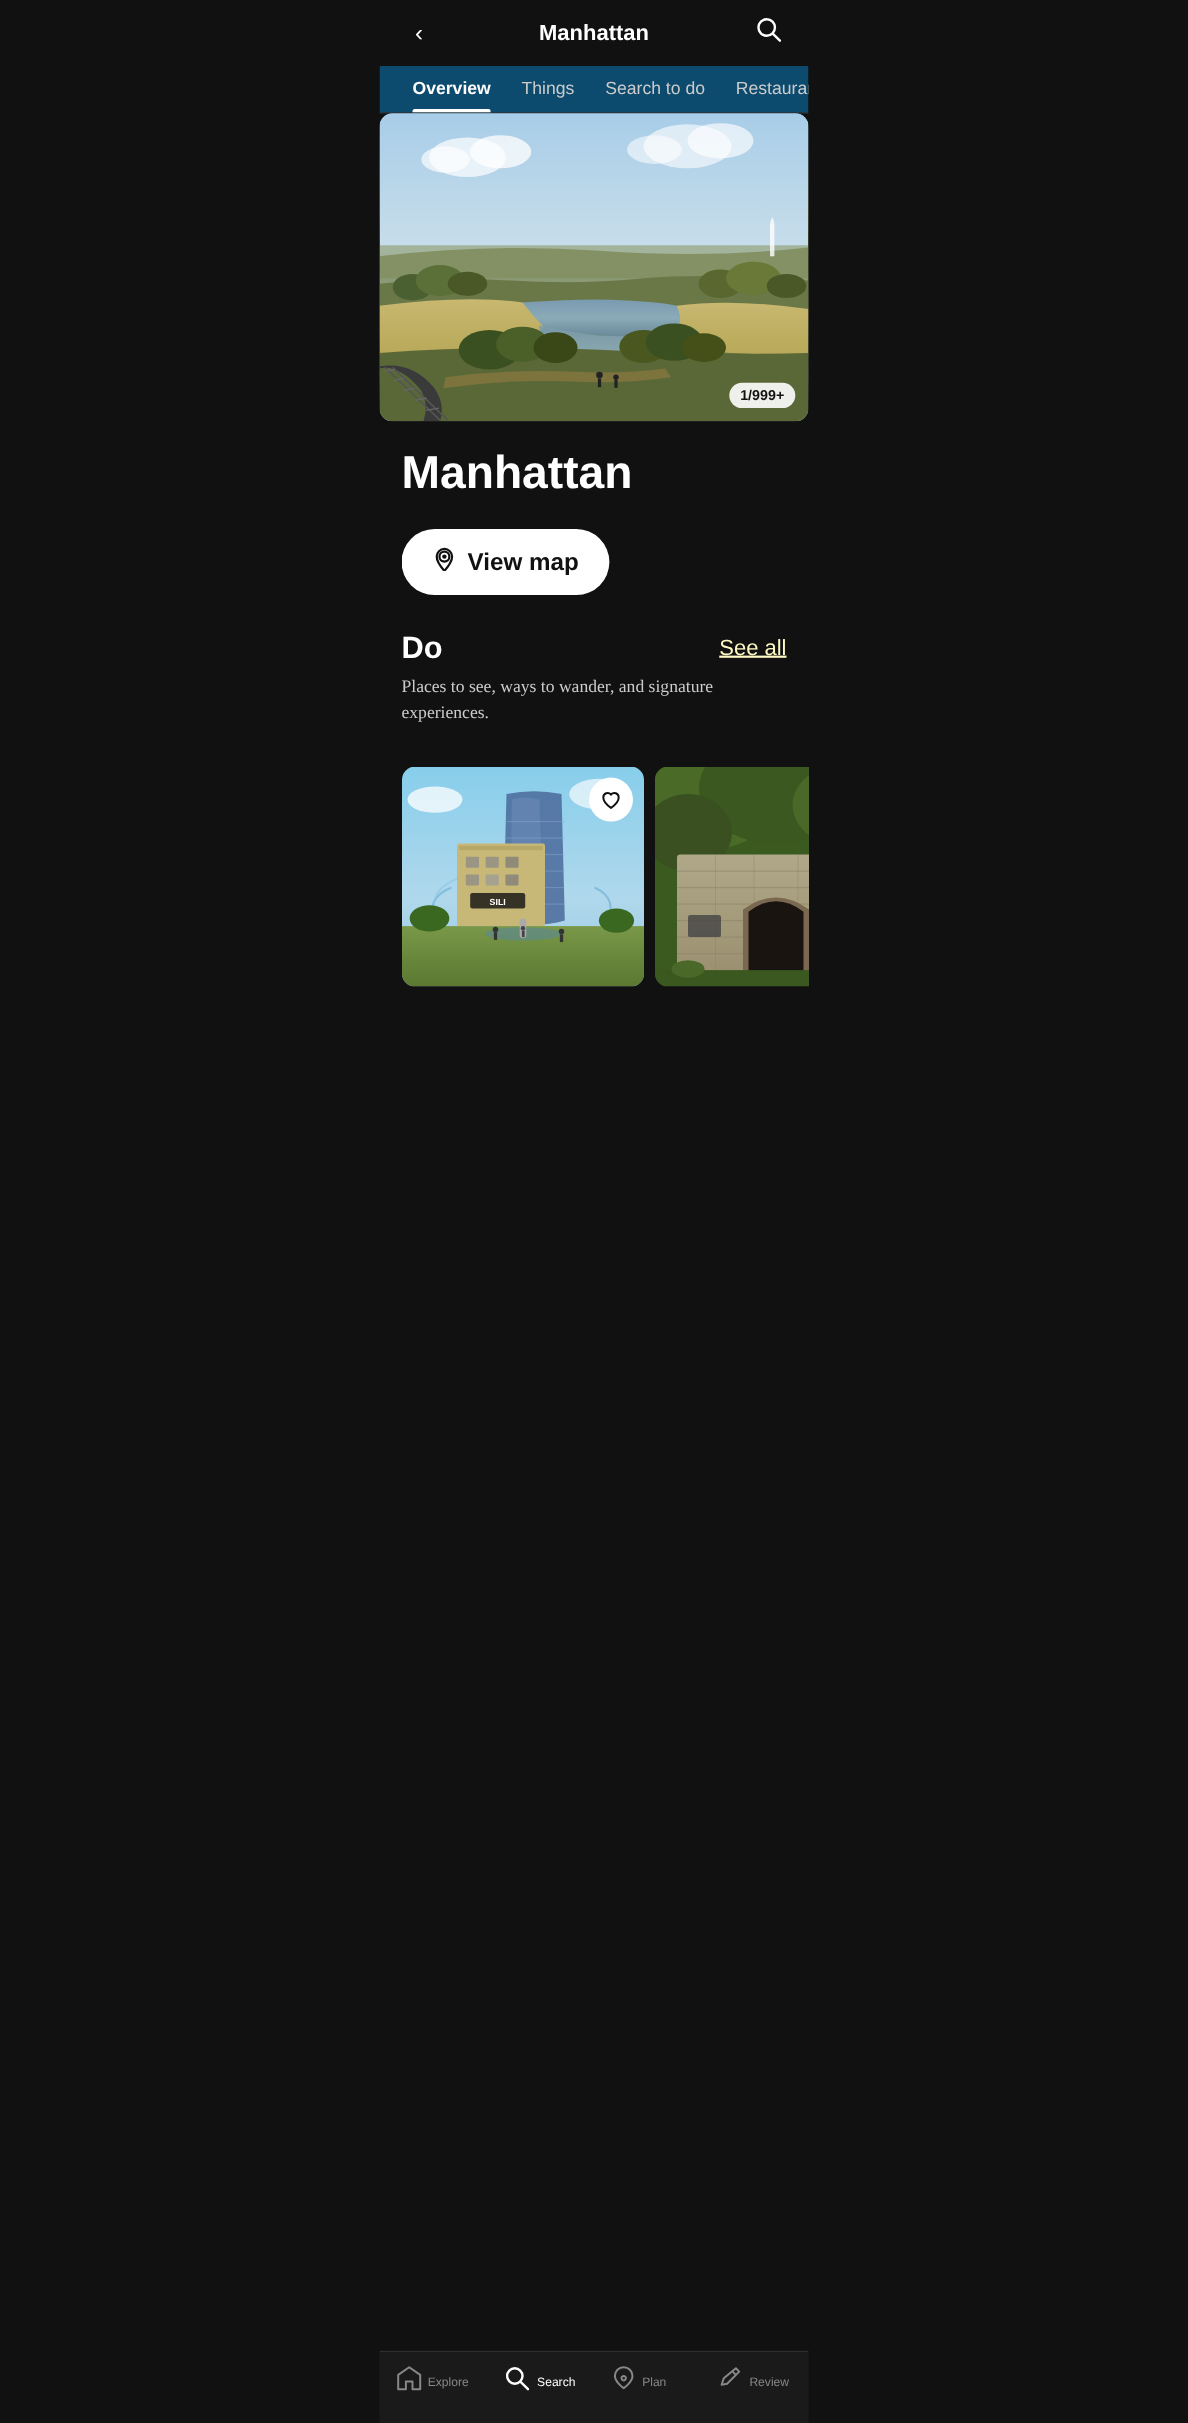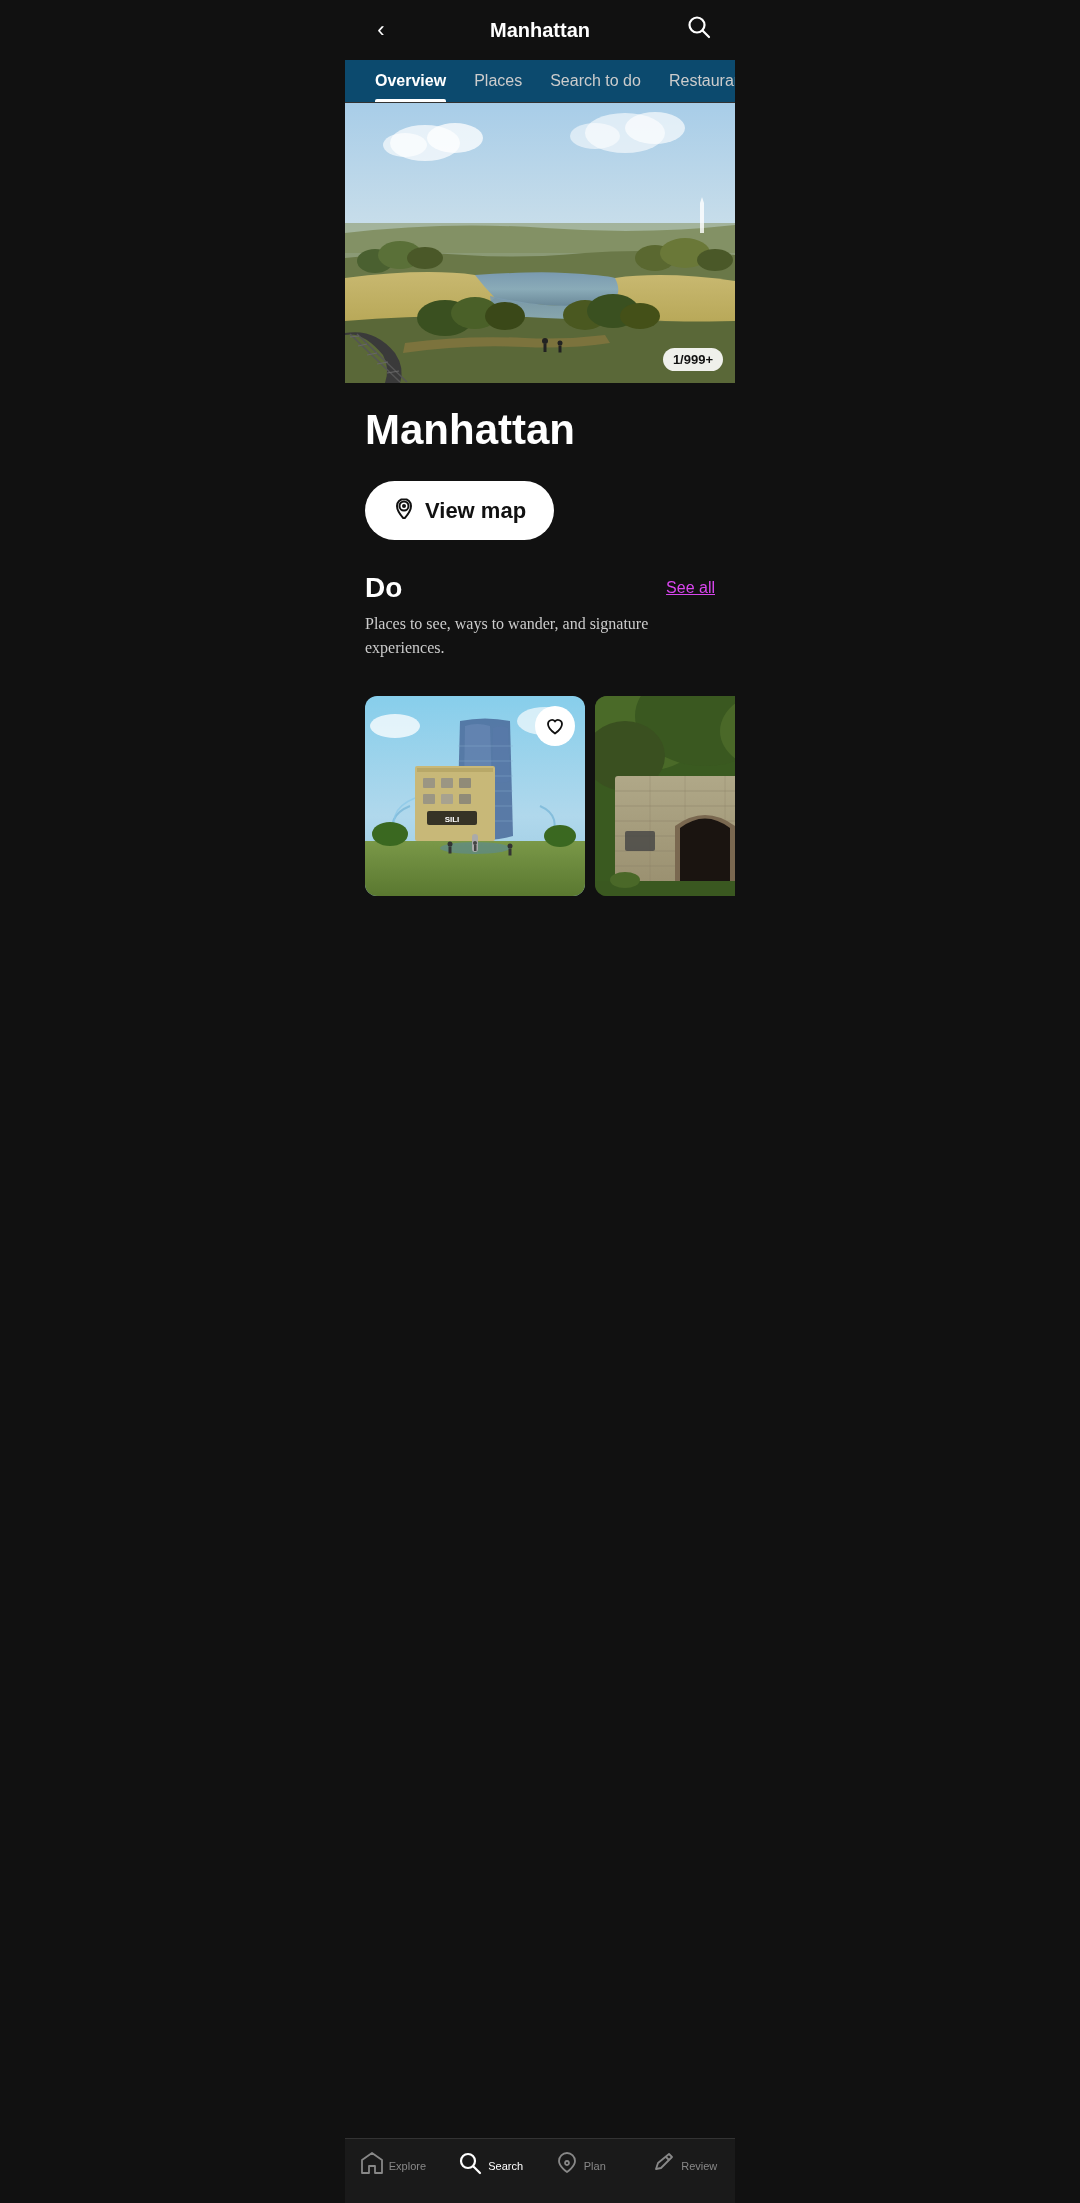--- a/index.html
+++ b/index.html
@@ -94,20 +94,21 @@
         #c4a84a 65%,
         #9ab060 70%,
         #7a9048 75%,
         #6a8040 80%,
         #888 85%,
         #555 90%,
         #333 95%
       );
       position: relative;
       overflow: hidden;
+      border-radius: 12px;
     }
 
     
     .hero-svg {
       width: 100%;
       height: 100%;
     }
 
     .image-counter {
       position: absolute;
@@ -163,22 +164,22 @@
       margin-bottom: 8px;
     }
 
     .section-title {
       font-size: 28px;
       font-weight: 800;
       color: #fff;
     }
 
     .see-all-link {
-      font-size: 16px;
-      color: #d946ef;
+      font-size: 20px;
+      color: #fef9c3;
       text-decoration: underline;
       cursor: pointer;
     }
 
     .section-description {
       font-size: 16px;
       color: #ccc;
       line-height: 1.5;
       margin-bottom: 20px;
       font-family: Liberation Serif, serif;
@@ -289,21 +290,21 @@
       <line x1="16.5" y1="16.5" x2="23" y2="23" stroke="white" stroke-width="2.2" stroke-linecap="round"></line>
     </svg>
   </span>
 </div>
 
 <div class="tabs">
   <div class="tab active">
     <span>Overview</span>
   </div>
   <div class="tab">
-    <span>Places</span>
+    <span>Things</span>
   </div>
   <div class="tab">
     <span>Search to do</span>
   </div>
   <div class="tab">
     <span>Restaurants</span>
   </div>
 </div>
 
 <div class="hero-image">

